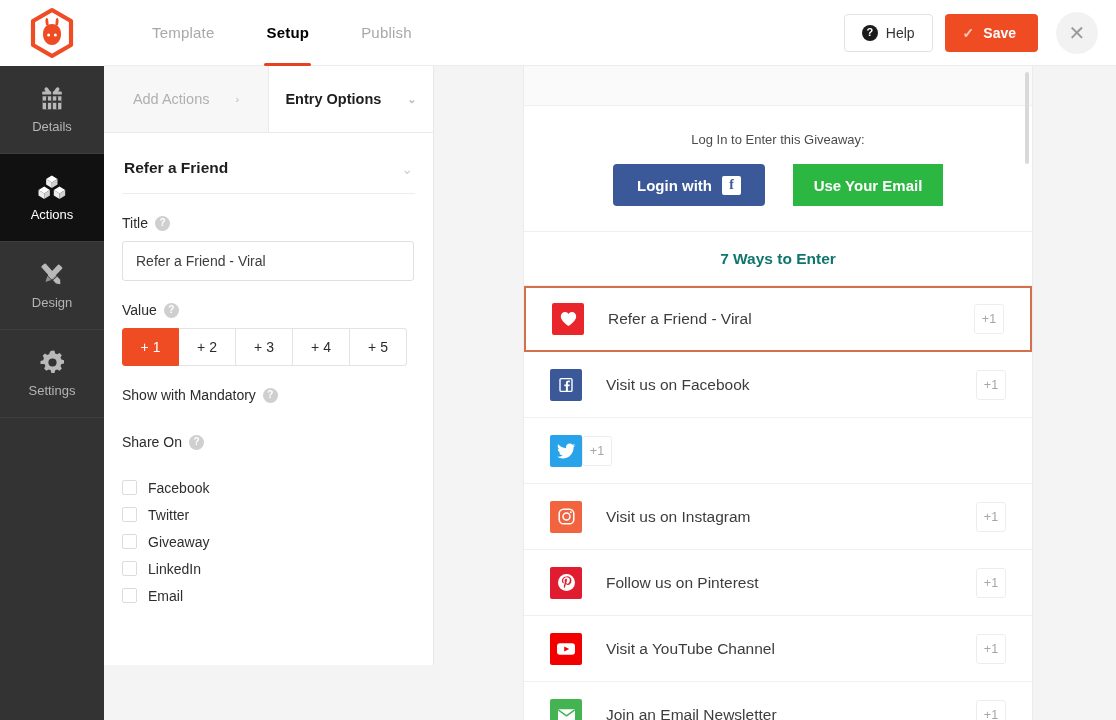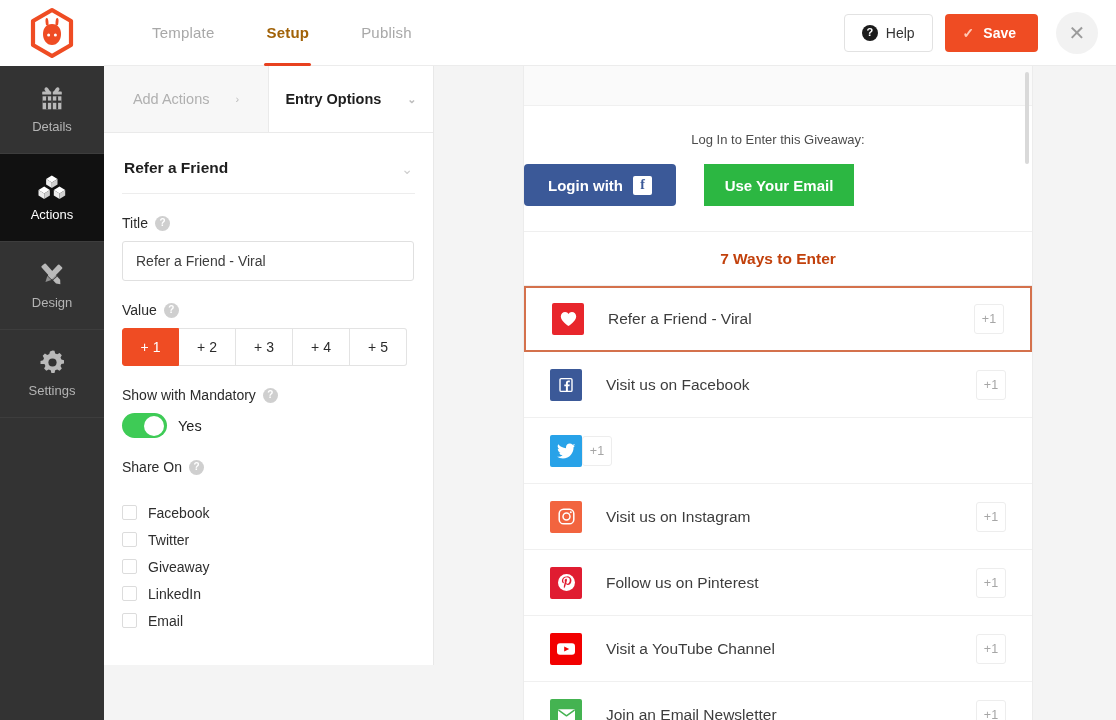--- a/index.html
+++ b/index.html
@@ -19,21 +19,21 @@
   }
   .logo-cell {
     width: 104px; height: 66px; display: flex; align-items: center; justify-content: center;
     flex: 0 0 104px; background: #ffffff;
   }
   .tabs { display: flex; align-items: center; height: 66px; margin-left: 22px; }
   .tab {
     position: relative; height: 66px; display: flex; align-items: center; justify-content: center;
     padding: 0 26px; font-size: 15px; color: #a8a8a8; letter-spacing: .2px; cursor: pointer;
   }
-  .tab.active { color: #a16207; font-weight: bold; }
+  .tab.active { color: #000000; font-weight: bold; }
   .tab.active::after {
     content: ""; position: absolute; left: 24px; right: 24px; bottom: 0; height: 3px;
     background: #e8411f; border-radius: 2px;
   }
   .topbar-right {
     margin-left: auto; display: flex; align-items: center; gap: 12px; padding-right: 18px;
   }
   .btn-help {
     display: flex; align-items: center; gap: 8px;
     height: 38px; padding: 0 17px; border: 1px solid #e2e2e2; border-radius: 4px;
@@ -142,40 +142,40 @@
 
   
   .preview {
     position: absolute; left: 523px; top: 66px; width: 510px; height: 654px;
     background: #ffffff; border-left: 1px solid #ececec; border-right: 1px solid #ececec;
     overflow: hidden;
   }
   .preview-topstrip { height: 40px; background: #fafafa; border-bottom: 1px solid #f0f0f0; }
   .login-block { padding: 26px 0 25px 0; text-align: center; border-bottom: 1px solid #efefef; }
   .login-prompt { font-size: 13px; color: #4c4c4c; margin-bottom: 17px; }
-  .login-btns { display: flex; justify-content: flex-start; gap: 28px; }
+  .login-btns { display: flex; justify-content: center; gap: 28px; }
   .btn-fb {
     width: 152px; height: 42px; background: #3b5998; border-radius: 4px; border: none;
     color: #fff; font-size: 15px; font-weight: bold; cursor: pointer;
     display: flex; align-items: center; justify-content: center; gap: 10px;
     font-family: "Liberation Sans", sans-serif;
   }
   .fb-badge {
     width: 19px; height: 19px; background: #fff; border-radius: 2px; color: #3b5998;
     font-size: 14px; font-weight: bold; display: flex; align-items: center; justify-content: center;
     font-family: "Liberation Serif", serif; line-height: 1; padding-bottom: 1px;
   }
   .btn-email {
     width: 150px; height: 42px; background: #2cb742; border-radius: 0; border: none;
     color: #fff; font-size: 15px; font-weight: bold; cursor: pointer;
     font-family: "Liberation Sans", sans-serif;
   }
   .ways-head {
     height: 54px; display: flex; align-items: center; justify-content: center;
-    font-size: 15.5px; font-weight: bold; color: #c2410c; border-bottom: 1px solid #efefef;
+    font-size: 15.5px; font-weight: bold; color: #0f766e; border-bottom: 1px solid #efefef;
   }
   .entry-row {
     height: 66px; display: flex; align-items: center; padding: 0 26px;
     border-bottom: 1px solid #f0f0f0; background: #fff; cursor: pointer;
   }
   .entry-row.highlight {
     border: 2px solid #d4714c; height: 66px;
   }
   .entry-icon {
     width: 32px; height: 32px; border-radius: 2px; flex: 0 0 32px;
@@ -346,24 +346,20 @@
           <div class="value-btn">
               <span>+ 5</span>
             </div>
         </div>
       </div>
 
       <div class="field">
         <div class="field-label">
           <span>Show with Mandatory</span>
           <span class="qmark">?</span>
-        </div>
-        <div class="toggle-row">
-          <div class="toggle"></div>
-          <span class="toggle-text">Yes</span>
         </div>
       </div>
 
       <div class="field">
         <div class="field-label">
           <span>Share On</span>
           <span class="qmark">?</span>
         </div>
         <div class="check-list">
           <div class="check-row">

